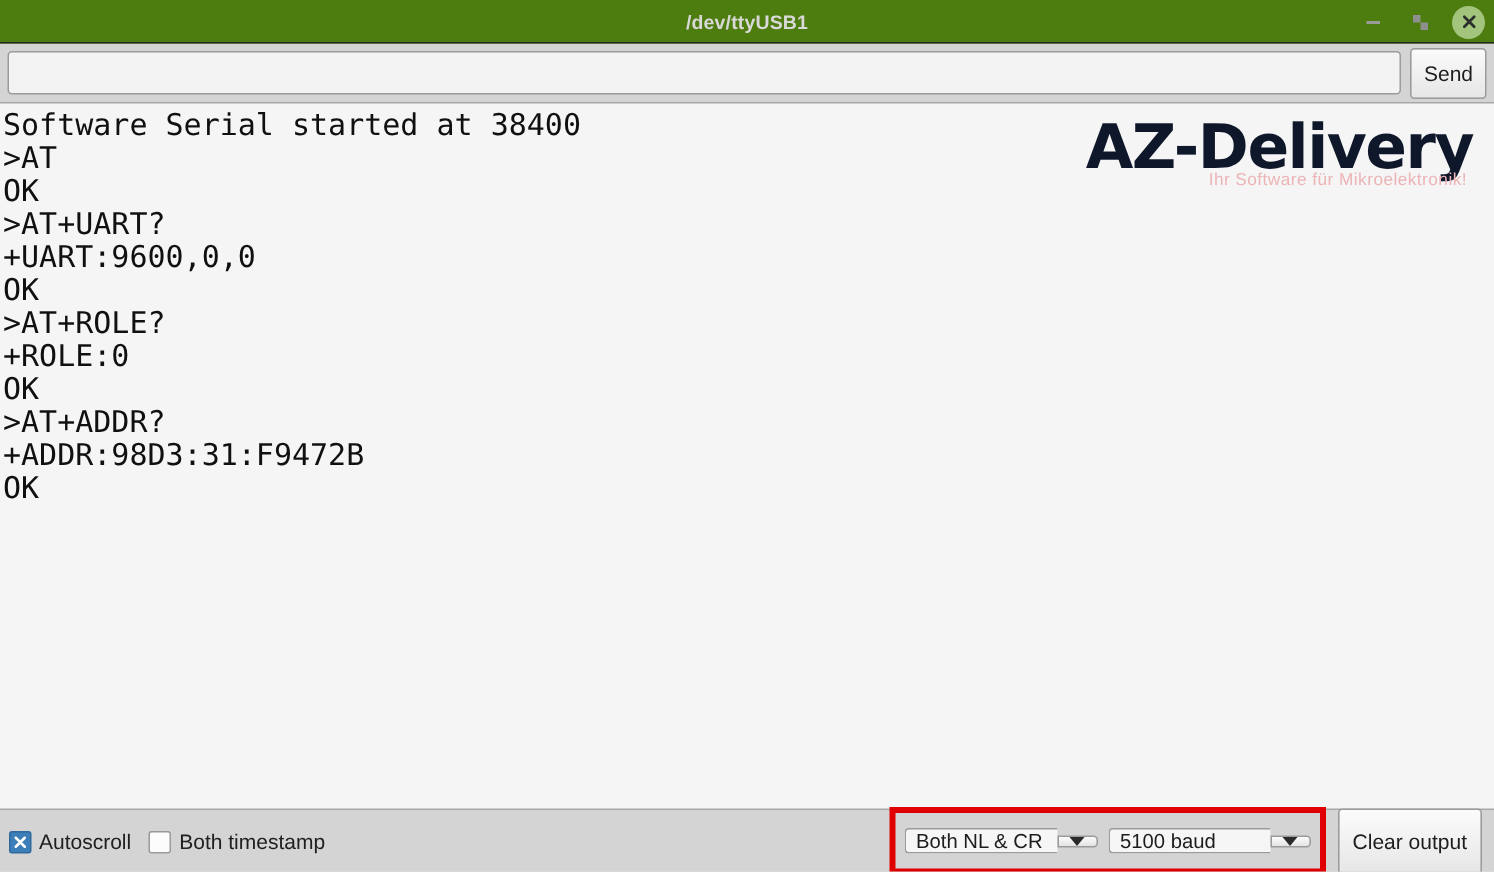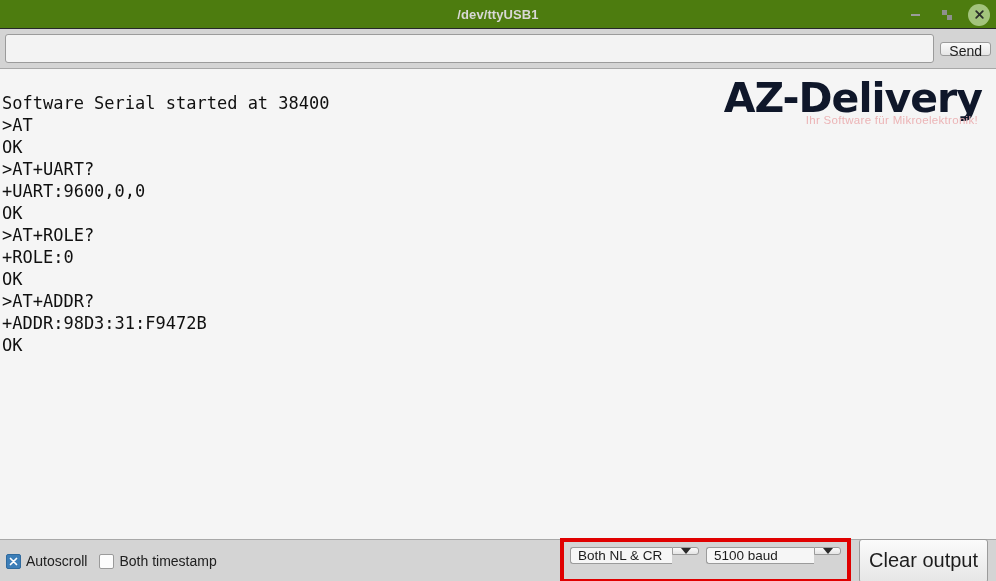--- a/index.html
+++ b/index.html
@@ -104,21 +104,21 @@
     border: 1px solid #9b9b9b;
     border-radius: 3px;
     padding: 0 6px;
     font-family: "Liberation Sans", sans-serif;
     font-size: 13px;
     color: #1e1e1e;
     outline: none;
   }
   .send-btn {
     flex: 0 0 auto;
-    height: 14px;
+    height: 34px;
     min-width: 46px;
     padding: 0 8px;
     background: linear-gradient(#fbfbfb, #e6e6e6);
     border: 1px solid #9b9b9b;
     border-radius: 3px;
     font-family: "Liberation Sans", sans-serif;
     font-size: 14px;
     color: #1d1d1d;
     cursor: pointer;
   }
@@ -130,26 +130,25 @@
     background: #f5f5f5;
     border-top: 1px solid #a8a8a8;
     border-bottom: 1px solid #a8a8a8;
     overflow: hidden;
   }
   .term-text {
     position: absolute;
     left: 2px;
     top: 3px;
     font-family: "DejaVu Sans Mono", "Liberation Mono", monospace;
-    font-size: 17px;
+    font-size: 20px;
     line-height: 22px;
     color: #101010;
     white-space: pre;
     user-select: text;
-    margin-top: 20px;
   }
 
   
   .watermark {
     position: absolute;
     right: 14px;
     top: 7px;
     width: 300px;
     pointer-events: none;
     user-select: none;
@@ -226,21 +225,21 @@
   .highlight-box {
     border: 4px solid #e00000;
     padding: 5px 6px;
     display: flex;
     align-items: center;
     gap: 7px;
   }
 
   .combo {
     display: flex;
-    align-items: flex-start;
+    align-items: center;
     height: 27px;
   }
   .combo-value {
     min-width: 102px;
     background: #f6f6f6;
     border: 1px solid #9b9b9b;
     border-right: none;
     border-radius: 3px 0 0 3px;
     display: flex;
     align-items: center;
@@ -268,21 +267,21 @@
   }
   .combo.baud .combo-value { min-width: 108px; }
 
   .clear-btn {
     height: 44px;
     padding: 0 9px;
     background: linear-gradient(#fbfbfb, #e6e6e6);
     border: 1px solid #9b9b9b;
     border-radius: 3px;
     font-family: "Liberation Sans", sans-serif;
-    font-size: 20px;
+    font-size: 14px;
     color: #1d1d1d;
     cursor: pointer;
     white-space: nowrap;
   }
 </style>
 </head>
 <body>
 
 <div id="app">
 

